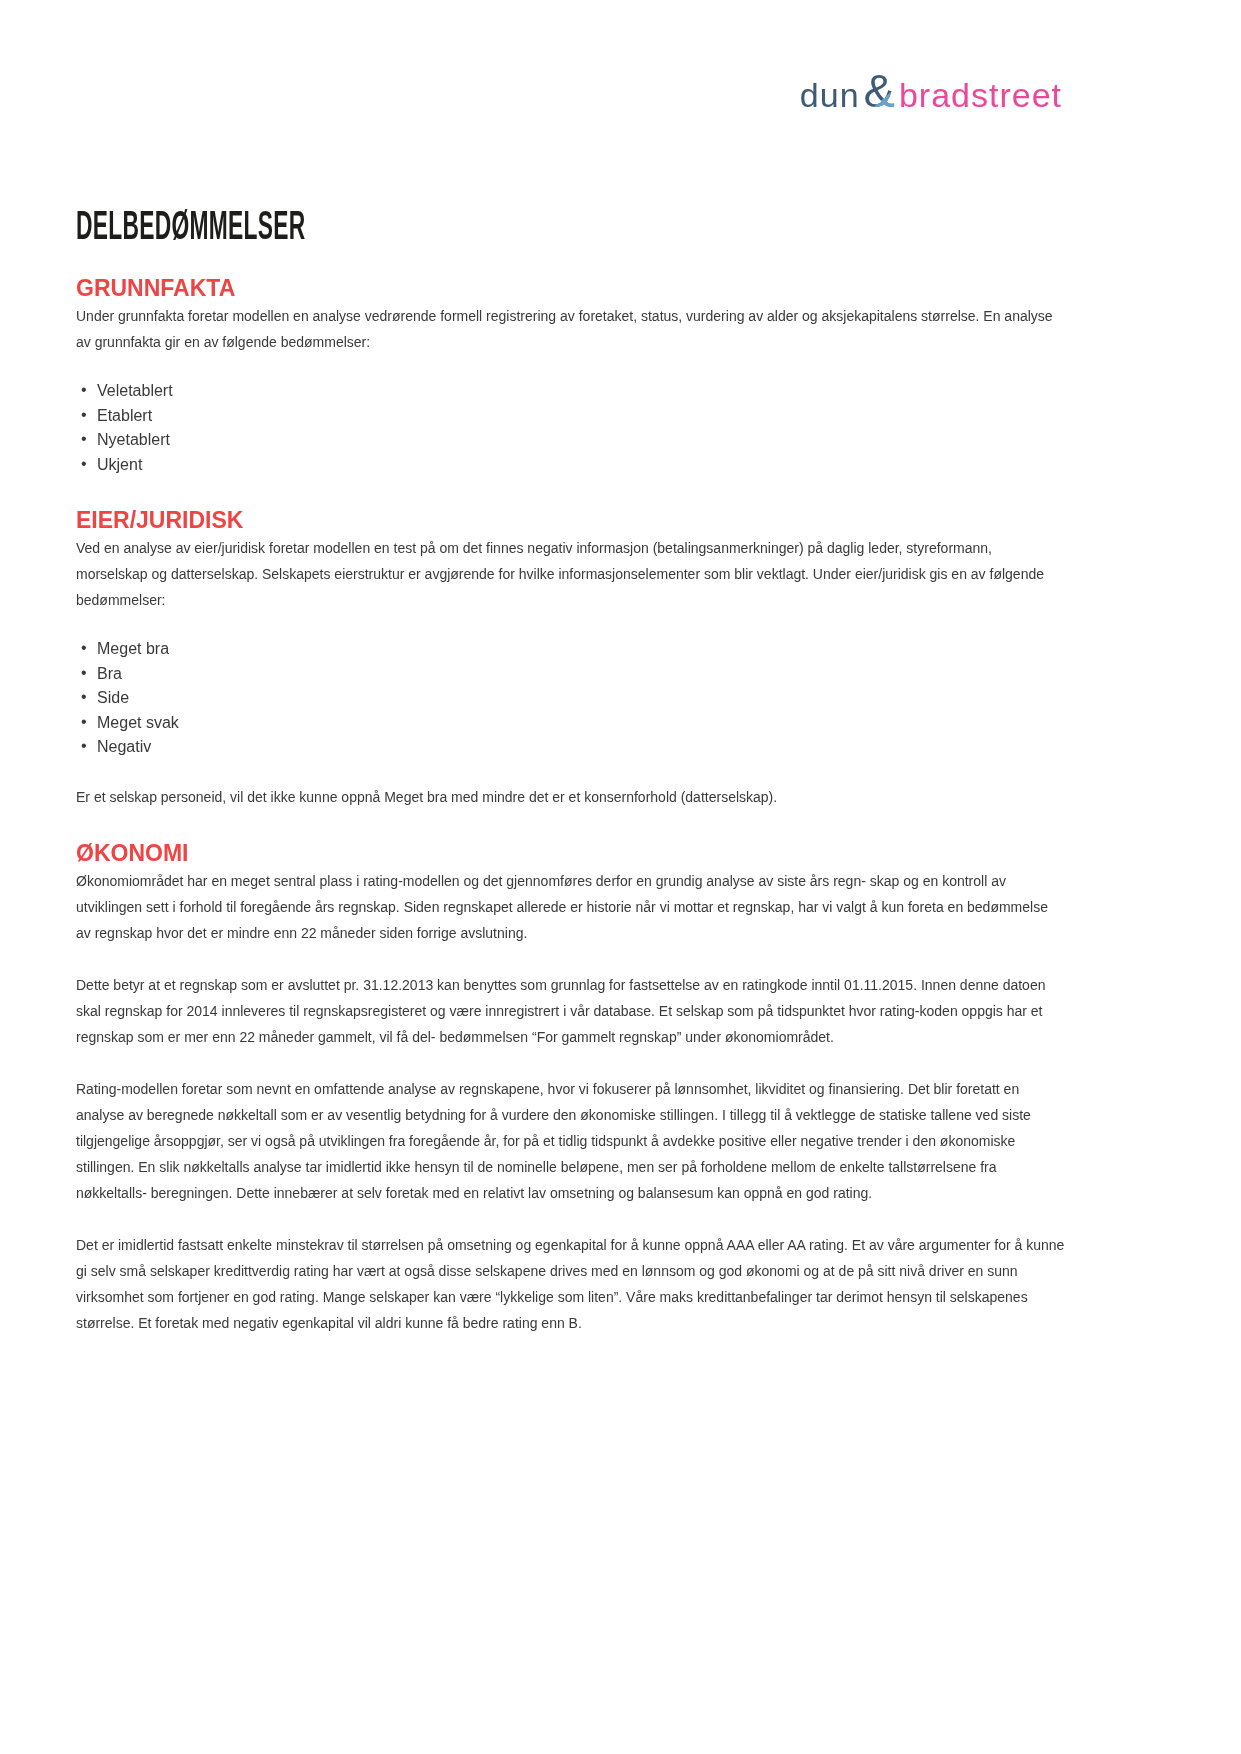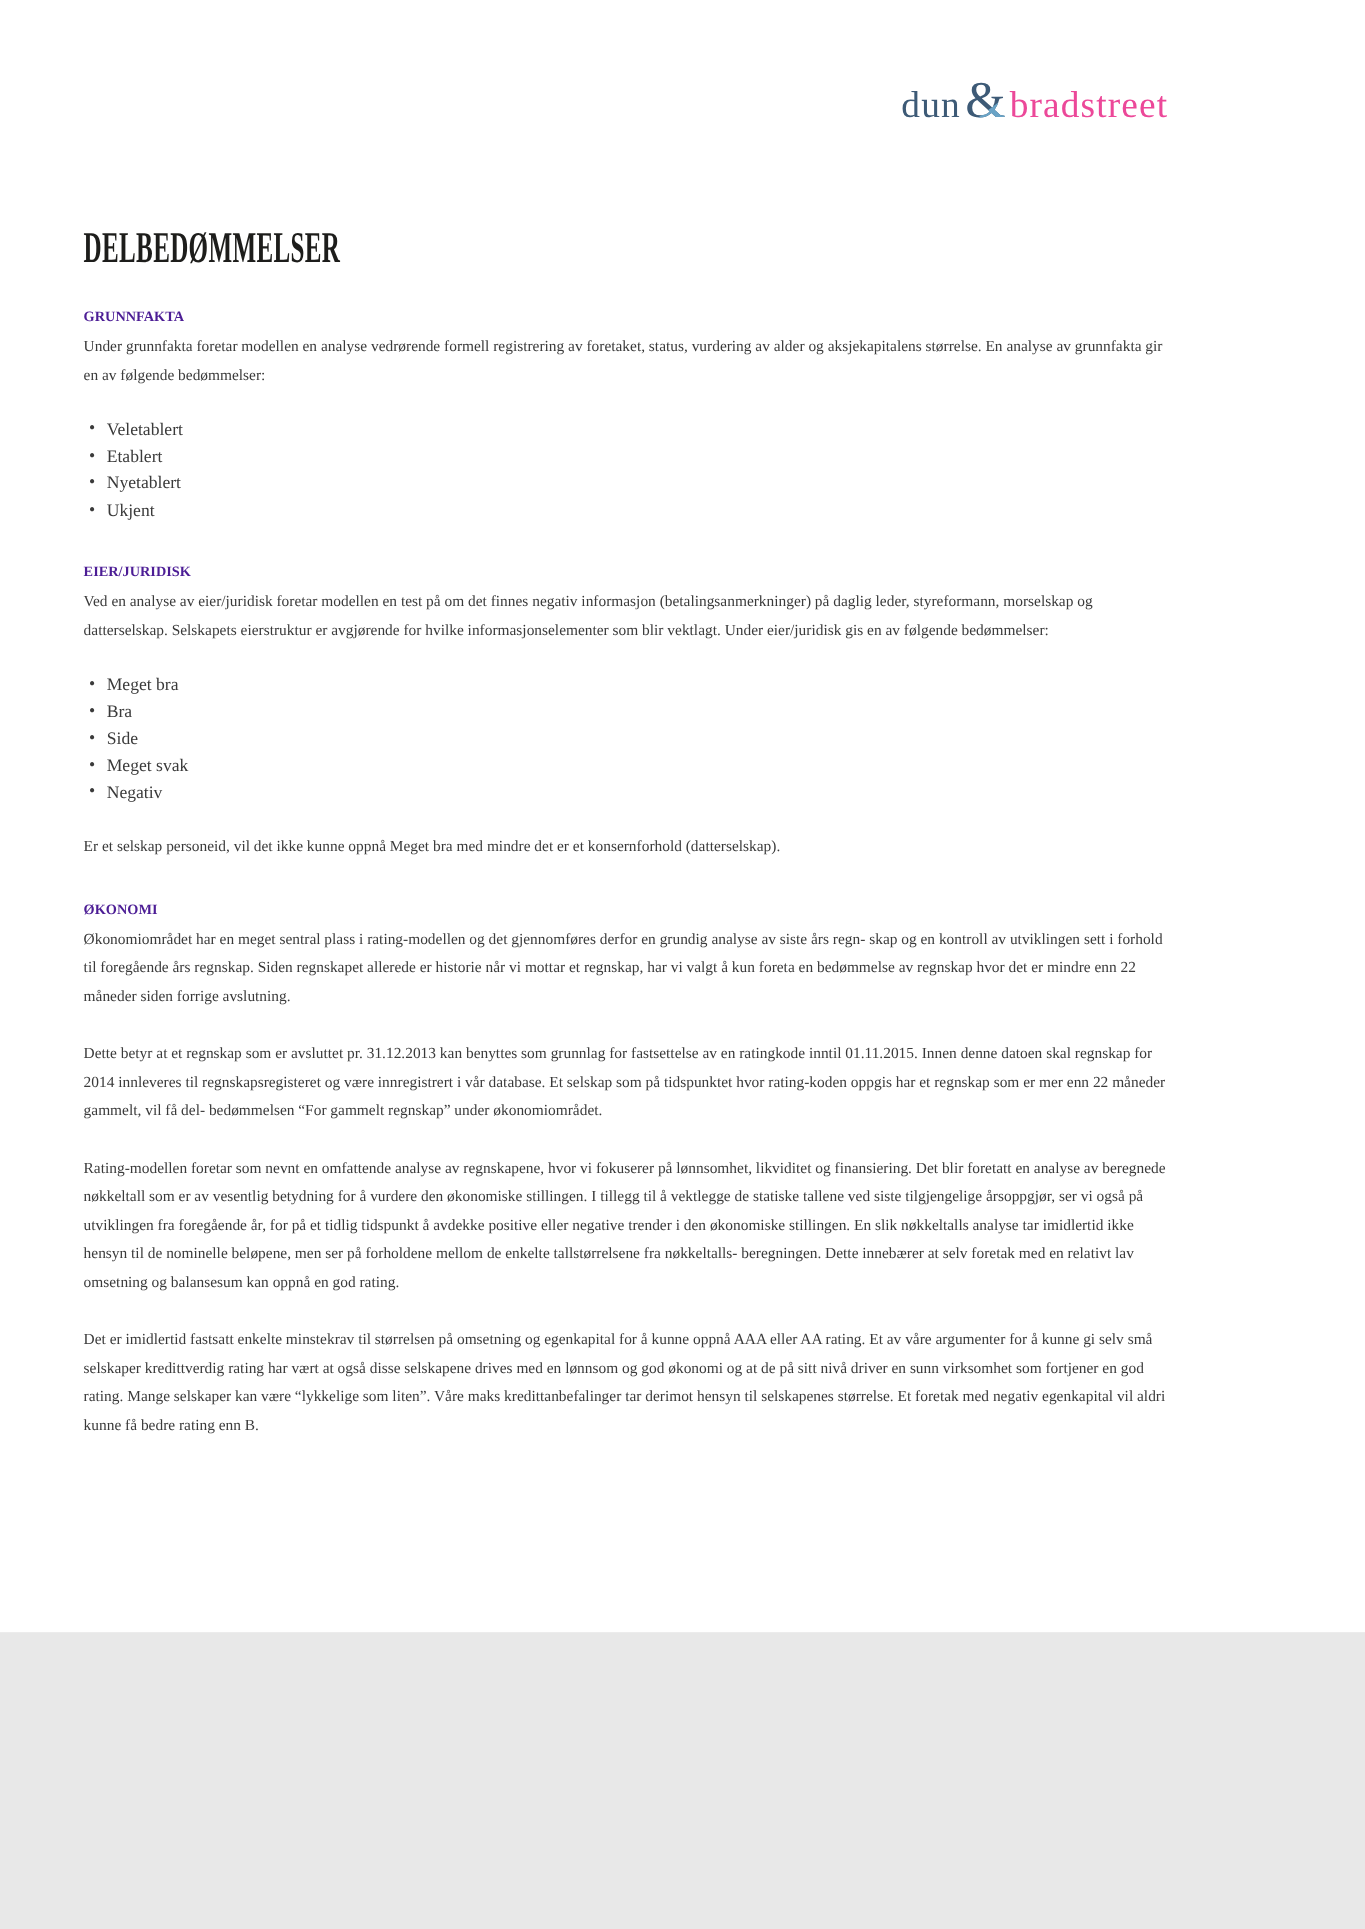--- a/index.html
+++ b/index.html
@@ -1,37 +1,37 @@
 <!DOCTYPE html>
 <html><head>
 <meta charset="utf-8">
 <style>
   html,body{margin:0;padding:0;background:#e8e8e8;}
   .page{
-    position:relative;width:1241px;height:1484px;margin:0 auto;
-    background:#ffffff;font-family:Liberation Serif, serif;color:#3a3a3a;
+    position:relative;width:1241px;height:1754px;margin:0 auto;
+    background:#ffffff;font-family:Liberation Sans, sans-serif;color:#3a3a3a;
     overflow:hidden;
   }
   
   .logo{
     position:absolute;top:74px;right:179px;
     display:flex;align-items:baseline;
     font-size:34px;letter-spacing:1px;line-height:40px;
   }
   .logo .dark{color:#3d5a76;}
   .logo .light{color:#ec4899;}
   .amp-wrap{position:relative;display:inline-block;font-size:47px;line-height:34px;margin:0 3px 0 4px;color:#3d5a76;}
   .amp-light{position:absolute;left:0;top:0;color:#69a3c6;clip-path:polygon(100% 40%,100% 100%,28% 100%);}
   
   .content{position:absolute;left:76px;top:205px;width:990px;}
   h1.title{
     font-size:40px;line-height:40px;margin:0 0 2px;color:#1d1d1b;font-weight:bold;
     transform:scaleX(0.57);transform-origin:0 50%;white-space:nowrap;letter-spacing:0.5px;
   }
-  h2.sec{font-size:13px;line-height:26px;margin:30px 0 2px;color:#4c1d95;font-weight:bold;}
+  h2.sec{font-size:23px;line-height:26px;margin:30px 0 2px;color:#ef4444;font-weight:bold;}
   p.body{font-size:14px;line-height:26px;margin:0;text-align:left;}
   p.body + p.body{margin-top:26px;}
   ul.opts{list-style:none;margin:24px 0;padding:0;font-size:16px;line-height:24.5px;}
   ul.opts li{position:relative;padding-left:21px;}
   ul.opts li::before{content:"\2022";position:absolute;left:5px;top:-1px;}
   p.after{margin-top:24px;}
   .footer{position:absolute;top:1768px;right:178px;font-size:17px;line-height:22px;color:#3a3a3a;}
 </style>
 </head>
 <body>

